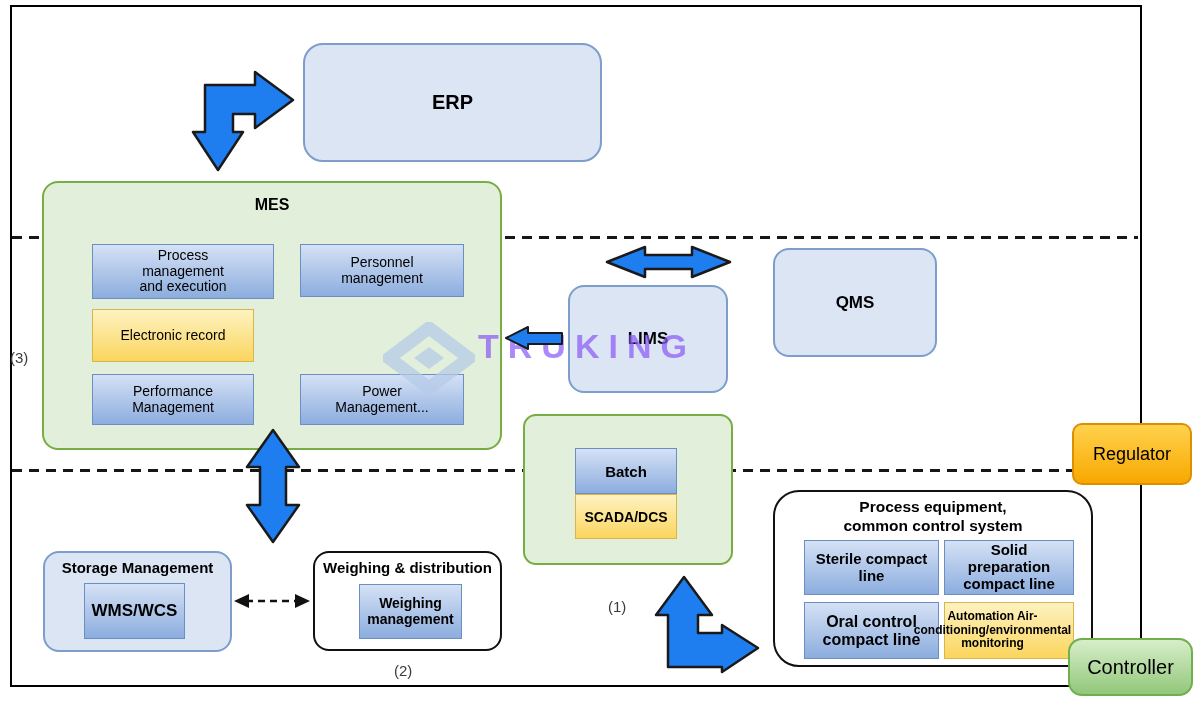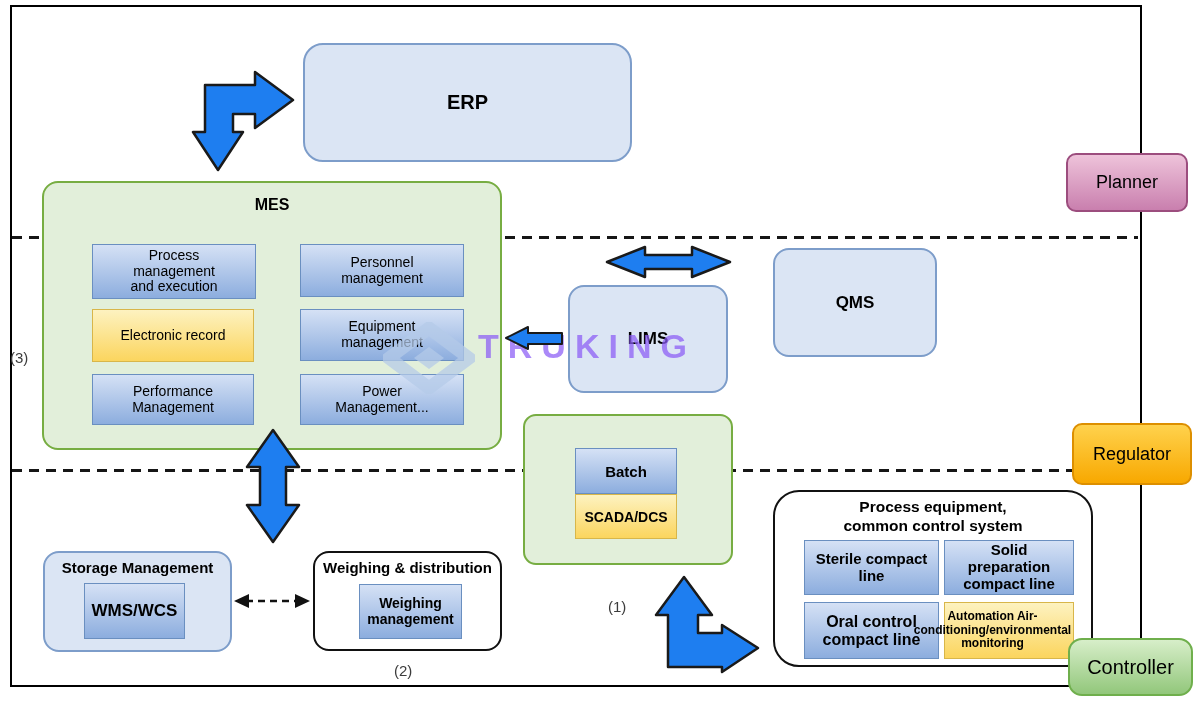--- a/index.html
+++ b/index.html
@@ -41,38 +41,35 @@
 </head>
 <body>
 
 <div class="canvas">
 
   <div class="abs frame" style="left:10px;top:5px;width:1132px;height:682px;"></div>
 
   <div class="abs dash" style="left:12px;top:236px;width:1126px;"></div>
   <div class="abs dash" style="left:12px;top:469px;width:1126px;"></div>
 
-  <div class="abs panel-blue ctr" style="left:303px;top:43px;width:329px;height:119px;border-radius:20px;">
+  <div class="abs panel-blue ctr" style="left:303px;top:43px;width:299px;height:119px;border-radius:20px;">
     <span style="font-weight:bold;font-size:20px;">ERP</span>
   </div>
 
   <div class="abs panel-green" style="left:42px;top:181px;width:460px;height:269px;border-radius:16px;">
     <div class="abs mes-title" style="left:0;top:13px;width:100%;text-align:center;">MES</div>
 
-    <div class="abs box-blue ctr" style="left:48px;top:61px;width:164px;height:55px;">
+    <div class="abs box-blue ctr" style="left:48px;top:61px;width:182px;height:55px;">
       <span class="module-txt">Process management and execution</span>
     </div>
     <div class="abs box-blue ctr" style="left:256px;top:61px;width:164px;height:53px;">
       <span class="module-txt">Personnel management</span>
     </div>
     <div class="abs box-yellow ctr" style="left:48px;top:126px;width:162px;height:53px;">
       <span class="module-txt">Electronic record</span>
-    </div>
-    <div class="abs box-blue ctr" style="left:256px;top:126px;width:164px;height:52px;">
-      <span class="module-txt">Equipment management</span>
     </div>
     <div class="abs box-blue ctr" style="left:48px;top:191px;width:162px;height:51px;">
       <span class="module-txt">Performance Management</span>
     </div>
     <div class="abs box-blue ctr" style="left:256px;top:191px;width:164px;height:51px;">
       <span class="module-txt">Power Management...</span>
     </div>
   </div>
 
   <div class="abs panel-blue ctr" style="left:568px;top:285px;width:160px;height:108px;border-radius:16px;">
@@ -151,23 +148,20 @@
 
     <polygon points="506,338 528,327 528,333 562,333 562,344 528,344 528,349" fill="#1e7ef0" stroke="#1a1a1a" stroke-width="2" stroke-linejoin="round"></polygon>
 
     <polygon points="684,577 712,615 698,615 698,633 722,633 722,625 758,648 722,672 722,667 668,667 668,615 656,615" fill="#1e7ef0" stroke="#1a1a1a" stroke-width="2.5" stroke-linejoin="round"></polygon>
 
     <line x1="246" y1="601" x2="298" y2="601" stroke="#111" stroke-width="2.5" stroke-dasharray="7,5"></line>
     <polygon points="234,601 249,594 249,608" fill="#111"></polygon>
     <polygon points="310,601 295,594 295,608" fill="#111"></polygon>
   </svg>
 
-  <div class="abs role role-planner ontop" style="left:1066px;top:153px;width:122px;height:59px;">
-    <span>Planner</span>
-  </div>
   <div class="abs role role-regulator ontop" style="left:1072px;top:381px;width:120px;height:62px;margin-top:42px;">
     <span>Regulator</span>
   </div>
   <div class="abs role role-controller ontop" style="left:1068px;top:638px;width:125px;height:58px;">
     <span>Controller</span>
   </div>
 
 </div>
 
 </body></html>

